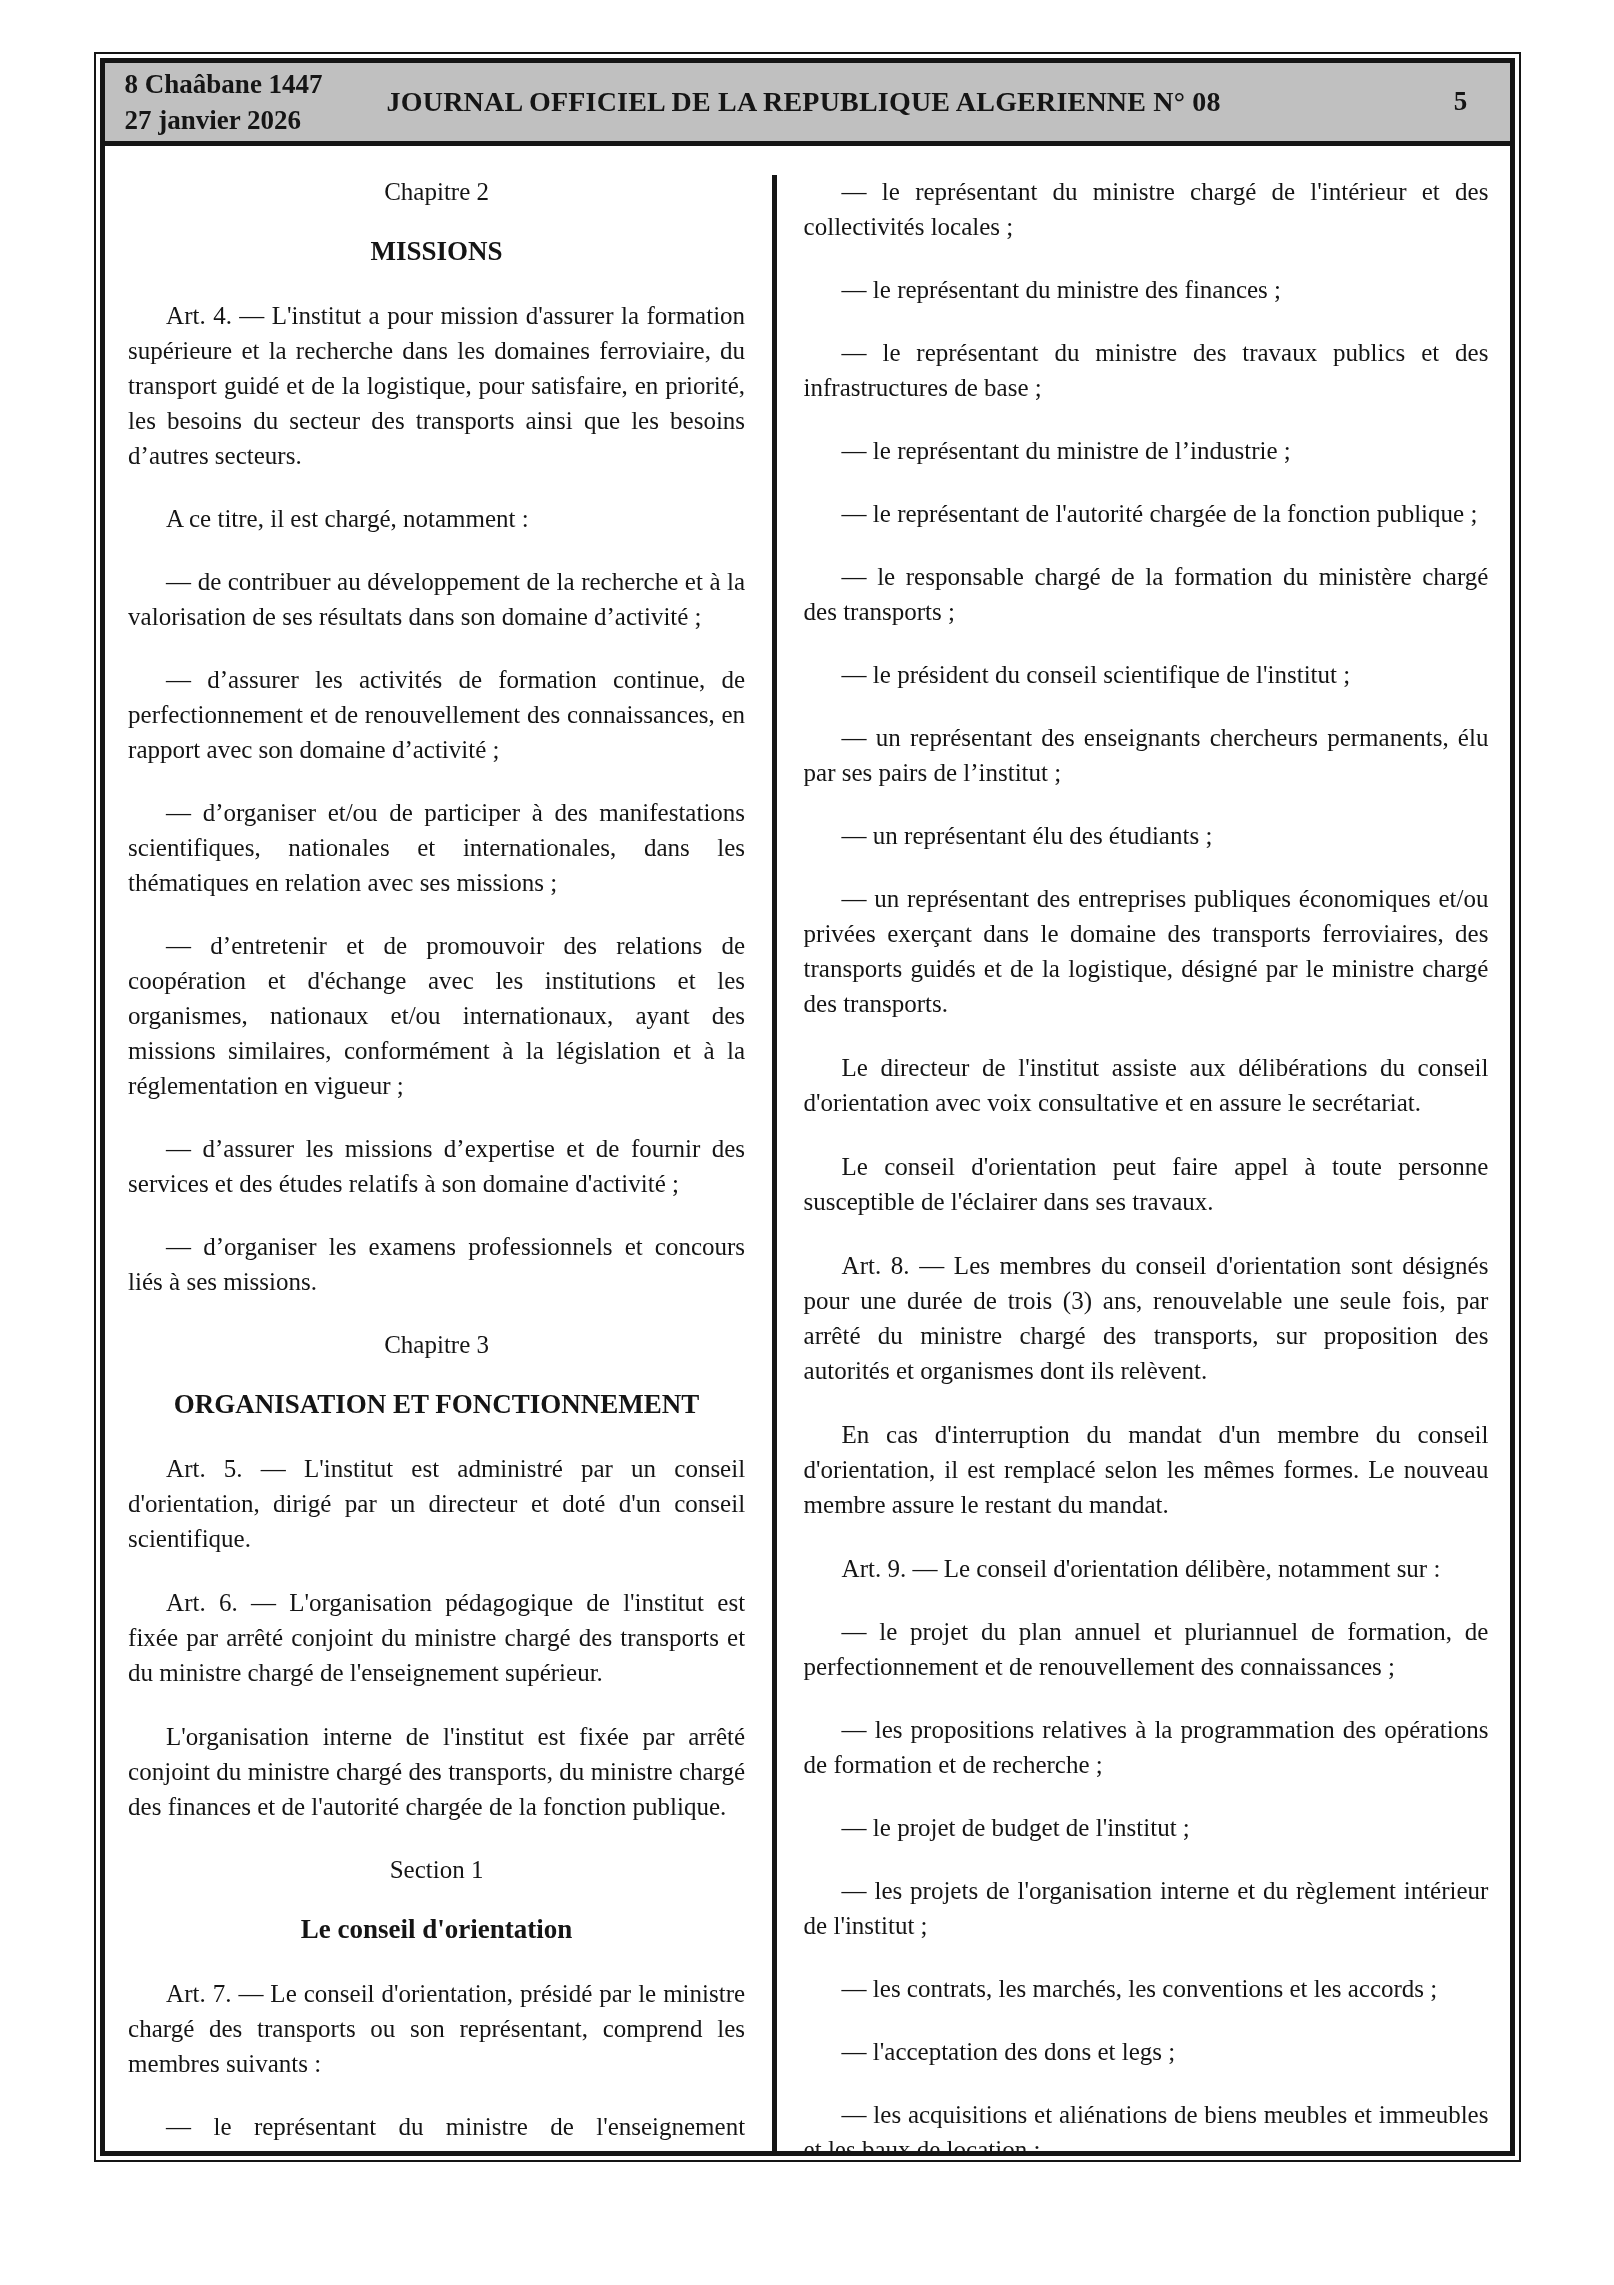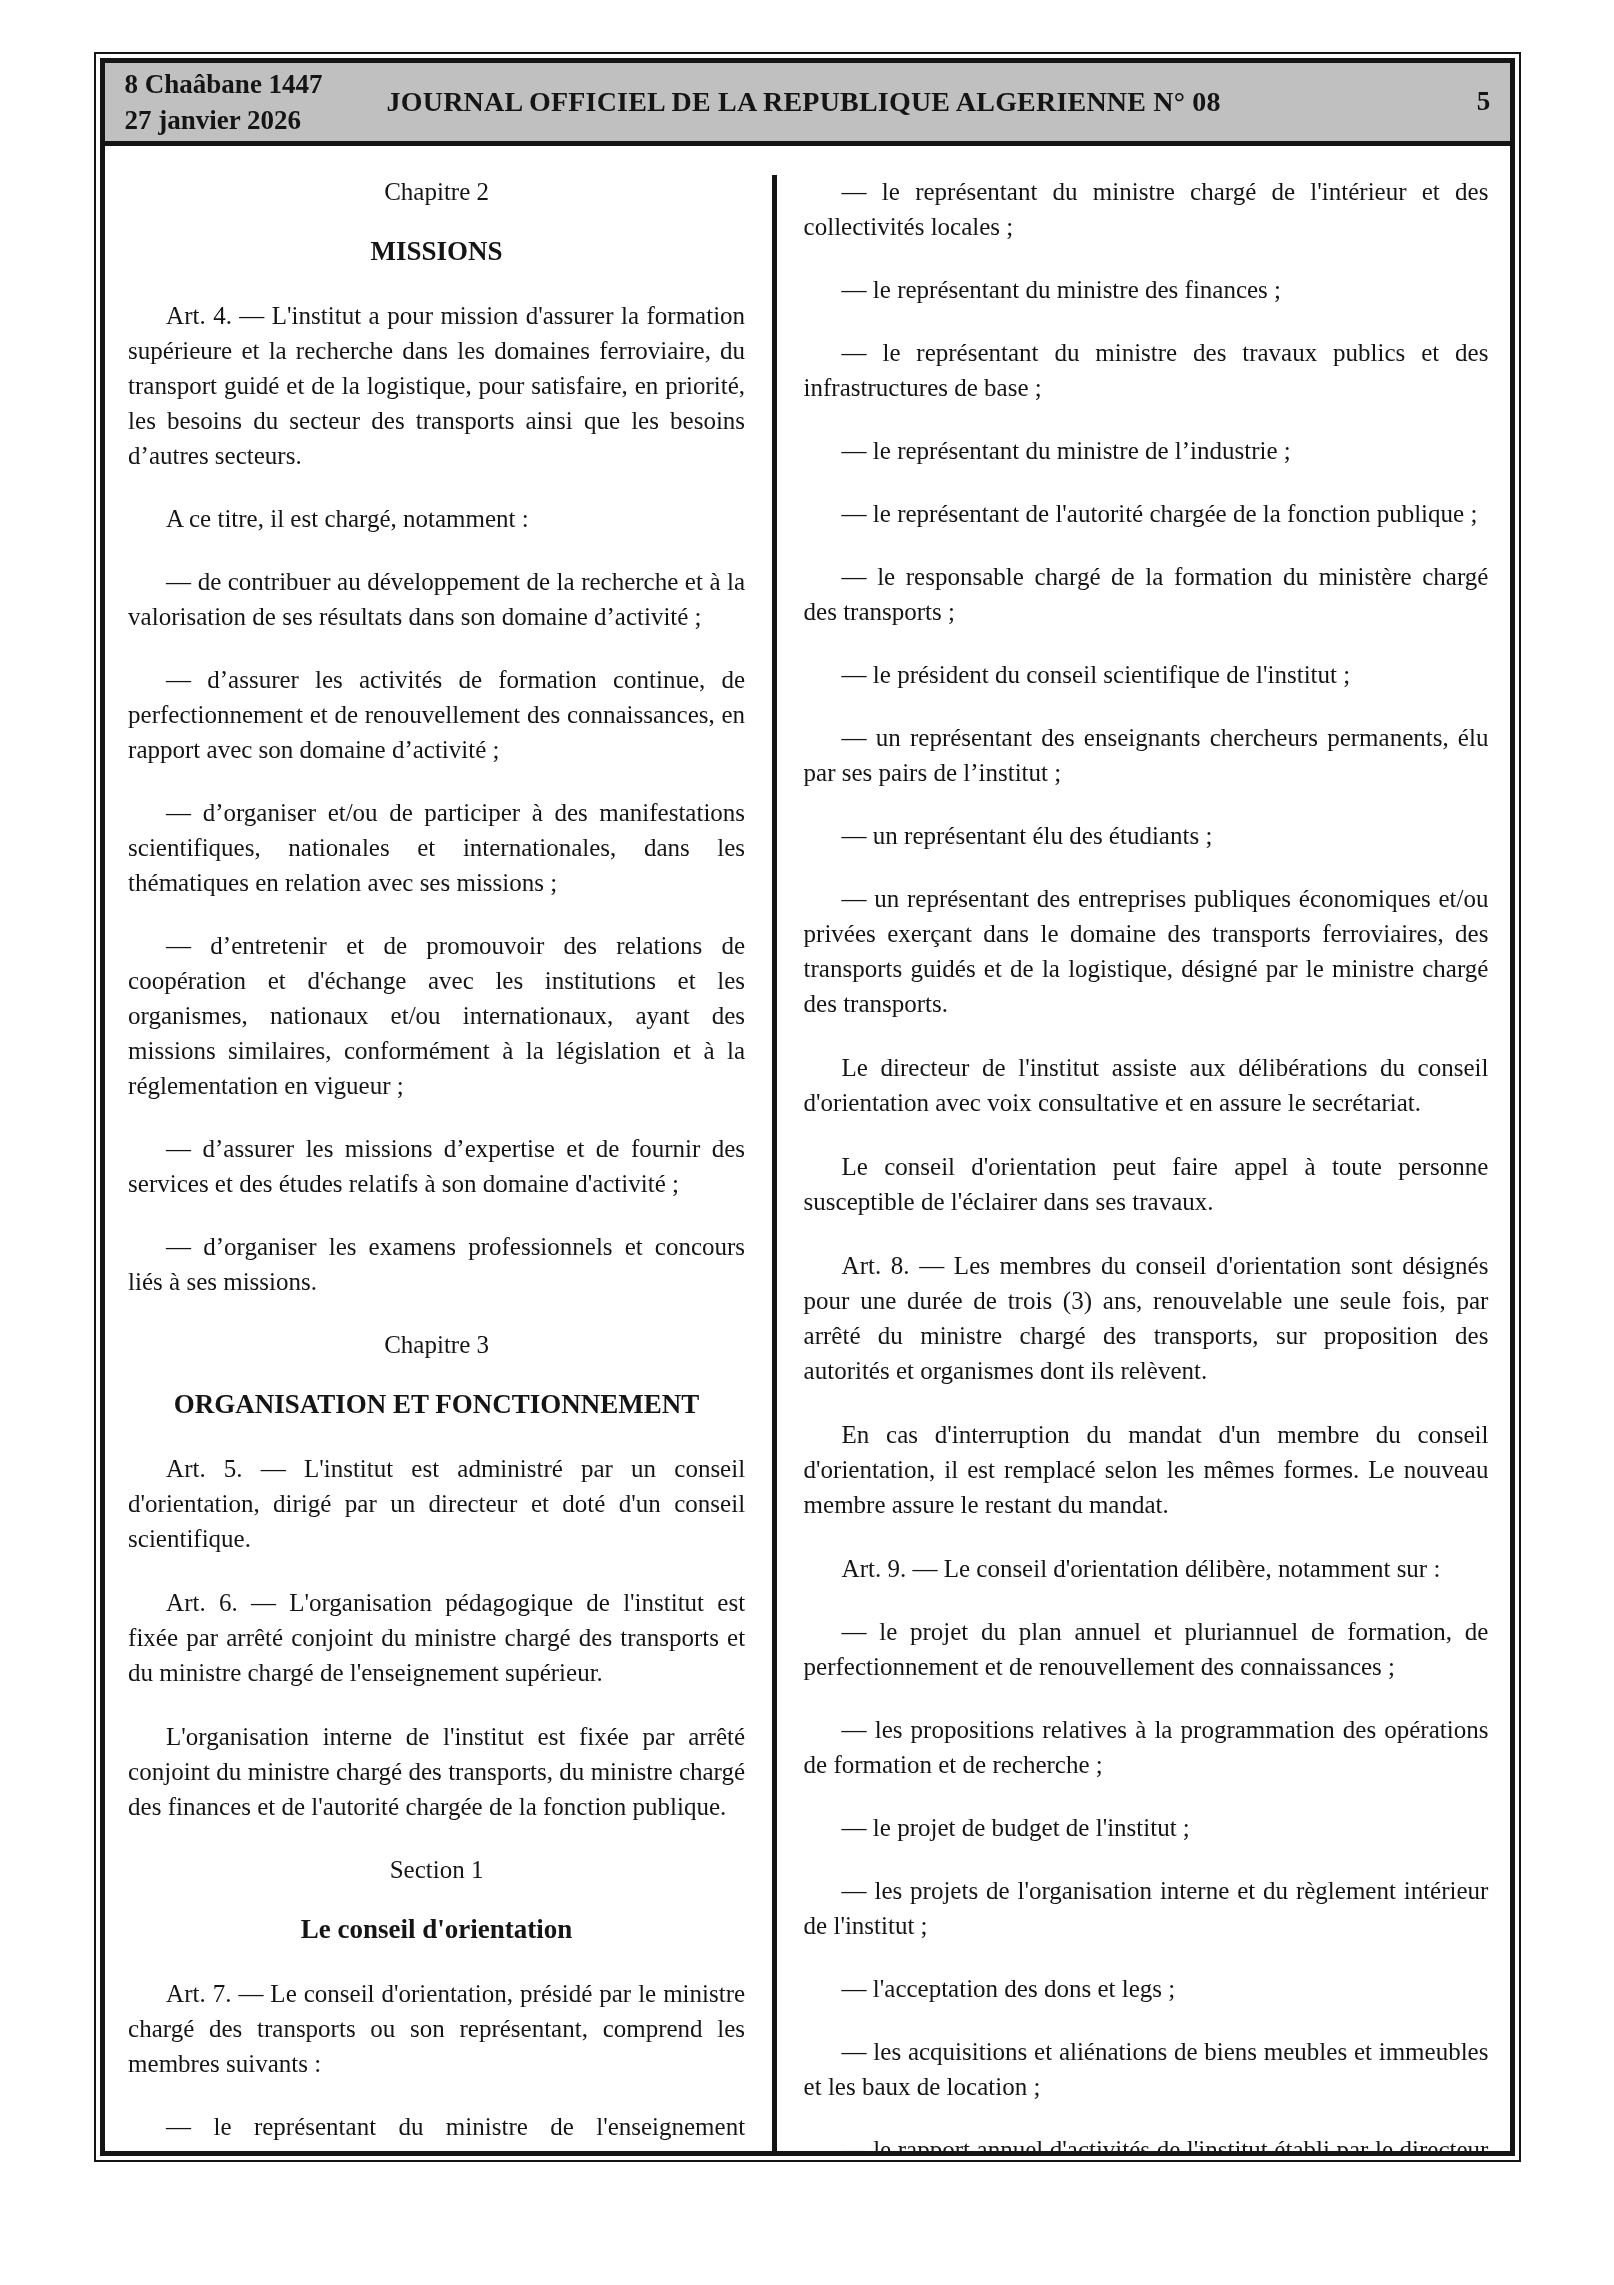--- a/index.html
+++ b/index.html
@@ -38,21 +38,21 @@
     overflow: hidden;
   }
   .masthead {
     flex: 0 0 auto;
     height: 83px;
     background: #c0c0c0;
     border-bottom: 5.4px solid #151515;
     display: flex;
     align-items: center;
     box-sizing: border-box;
-    padding: 0 13px 0 20px;
+    padding: 0 36px 0 20px;
   }
   .masthead-dates {
     font-weight: bold;
     font-size: 27px;
     line-height: 36px;
     white-space: nowrap;
     width: 262px;
   }
   .masthead-title {
     flex: 1;
@@ -162,20 +162,21 @@
             <p class="text">— un représentant des entreprises publiques économiques et/ou privées exerçant dans le domaine des transports ferroviaires, des transports guidés et de la logistique, désigné par le ministre chargé des transports.</p>
             <p class="text article">Le directeur de l'institut assiste aux délibérations du conseil d'orientation avec voix consultative et en assure le secrétariat.</p>
             <p class="text article">Le conseil d'orientation peut faire appel à toute personne susceptible de l'éclairer dans ses travaux.</p>
             <p class="text article">Art. 8. — Les membres du conseil d'orientation sont désignés pour une durée de trois (3) ans, renouvelable une seule fois, par arrêté du ministre chargé des transports, sur proposition des autorités et organismes dont ils relèvent.</p>
             <p class="text article">En cas d'interruption du mandat d'un membre du conseil d'orientation, il est remplacé selon les mêmes formes. Le nouveau membre assure le restant du mandat.</p>
             <p class="text article">Art. 9. — Le conseil d'orientation délibère, notamment sur :</p>
             <p class="text">— le projet du plan annuel et pluriannuel de formation, de perfectionnement et de renouvellement des connaissances ;</p>
             <p class="text">— les propositions relatives à la programmation des opérations de formation et de recherche ;</p>
             <p class="text">— le projet de budget de l'institut ;</p>
             <p class="text">— les projets de l'organisation interne et du règlement intérieur de l'institut ;</p>
+            <p class="text">— les contrats, les marchés, les conventions et les accords ;</p>
             <p class="text">— l'acceptation des dons et legs ;</p>
             <p class="text">— les acquisitions et aliénations de biens meubles et immeubles et les baux de location ;</p>
             <p class="text">— le rapport annuel d'activités de l'institut établi par le directeur de l'institut.</p>
           </div>
       </div>
 
     </div>
   </div>
 </div>
 

